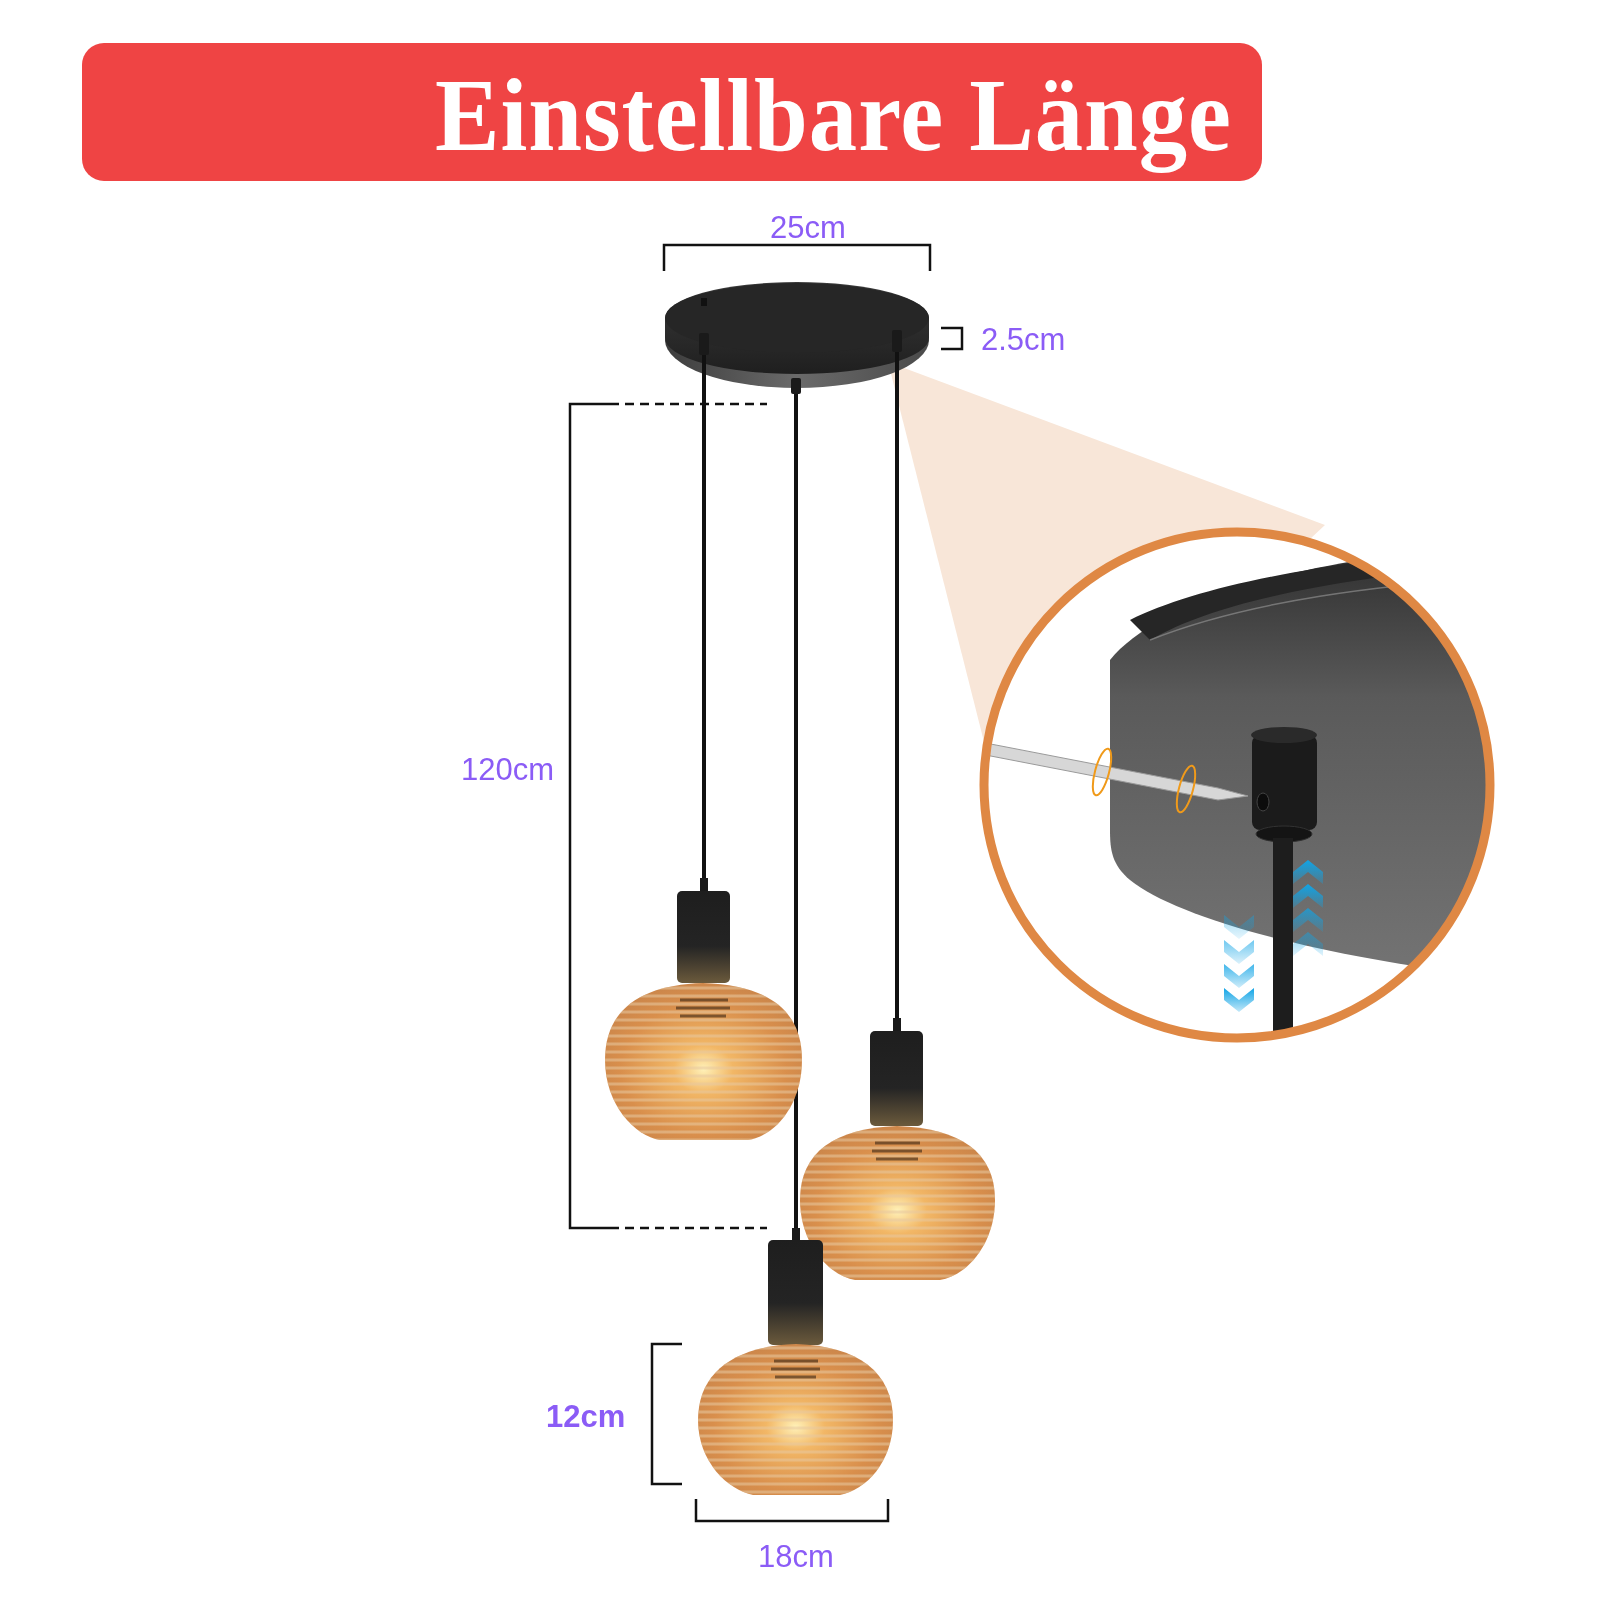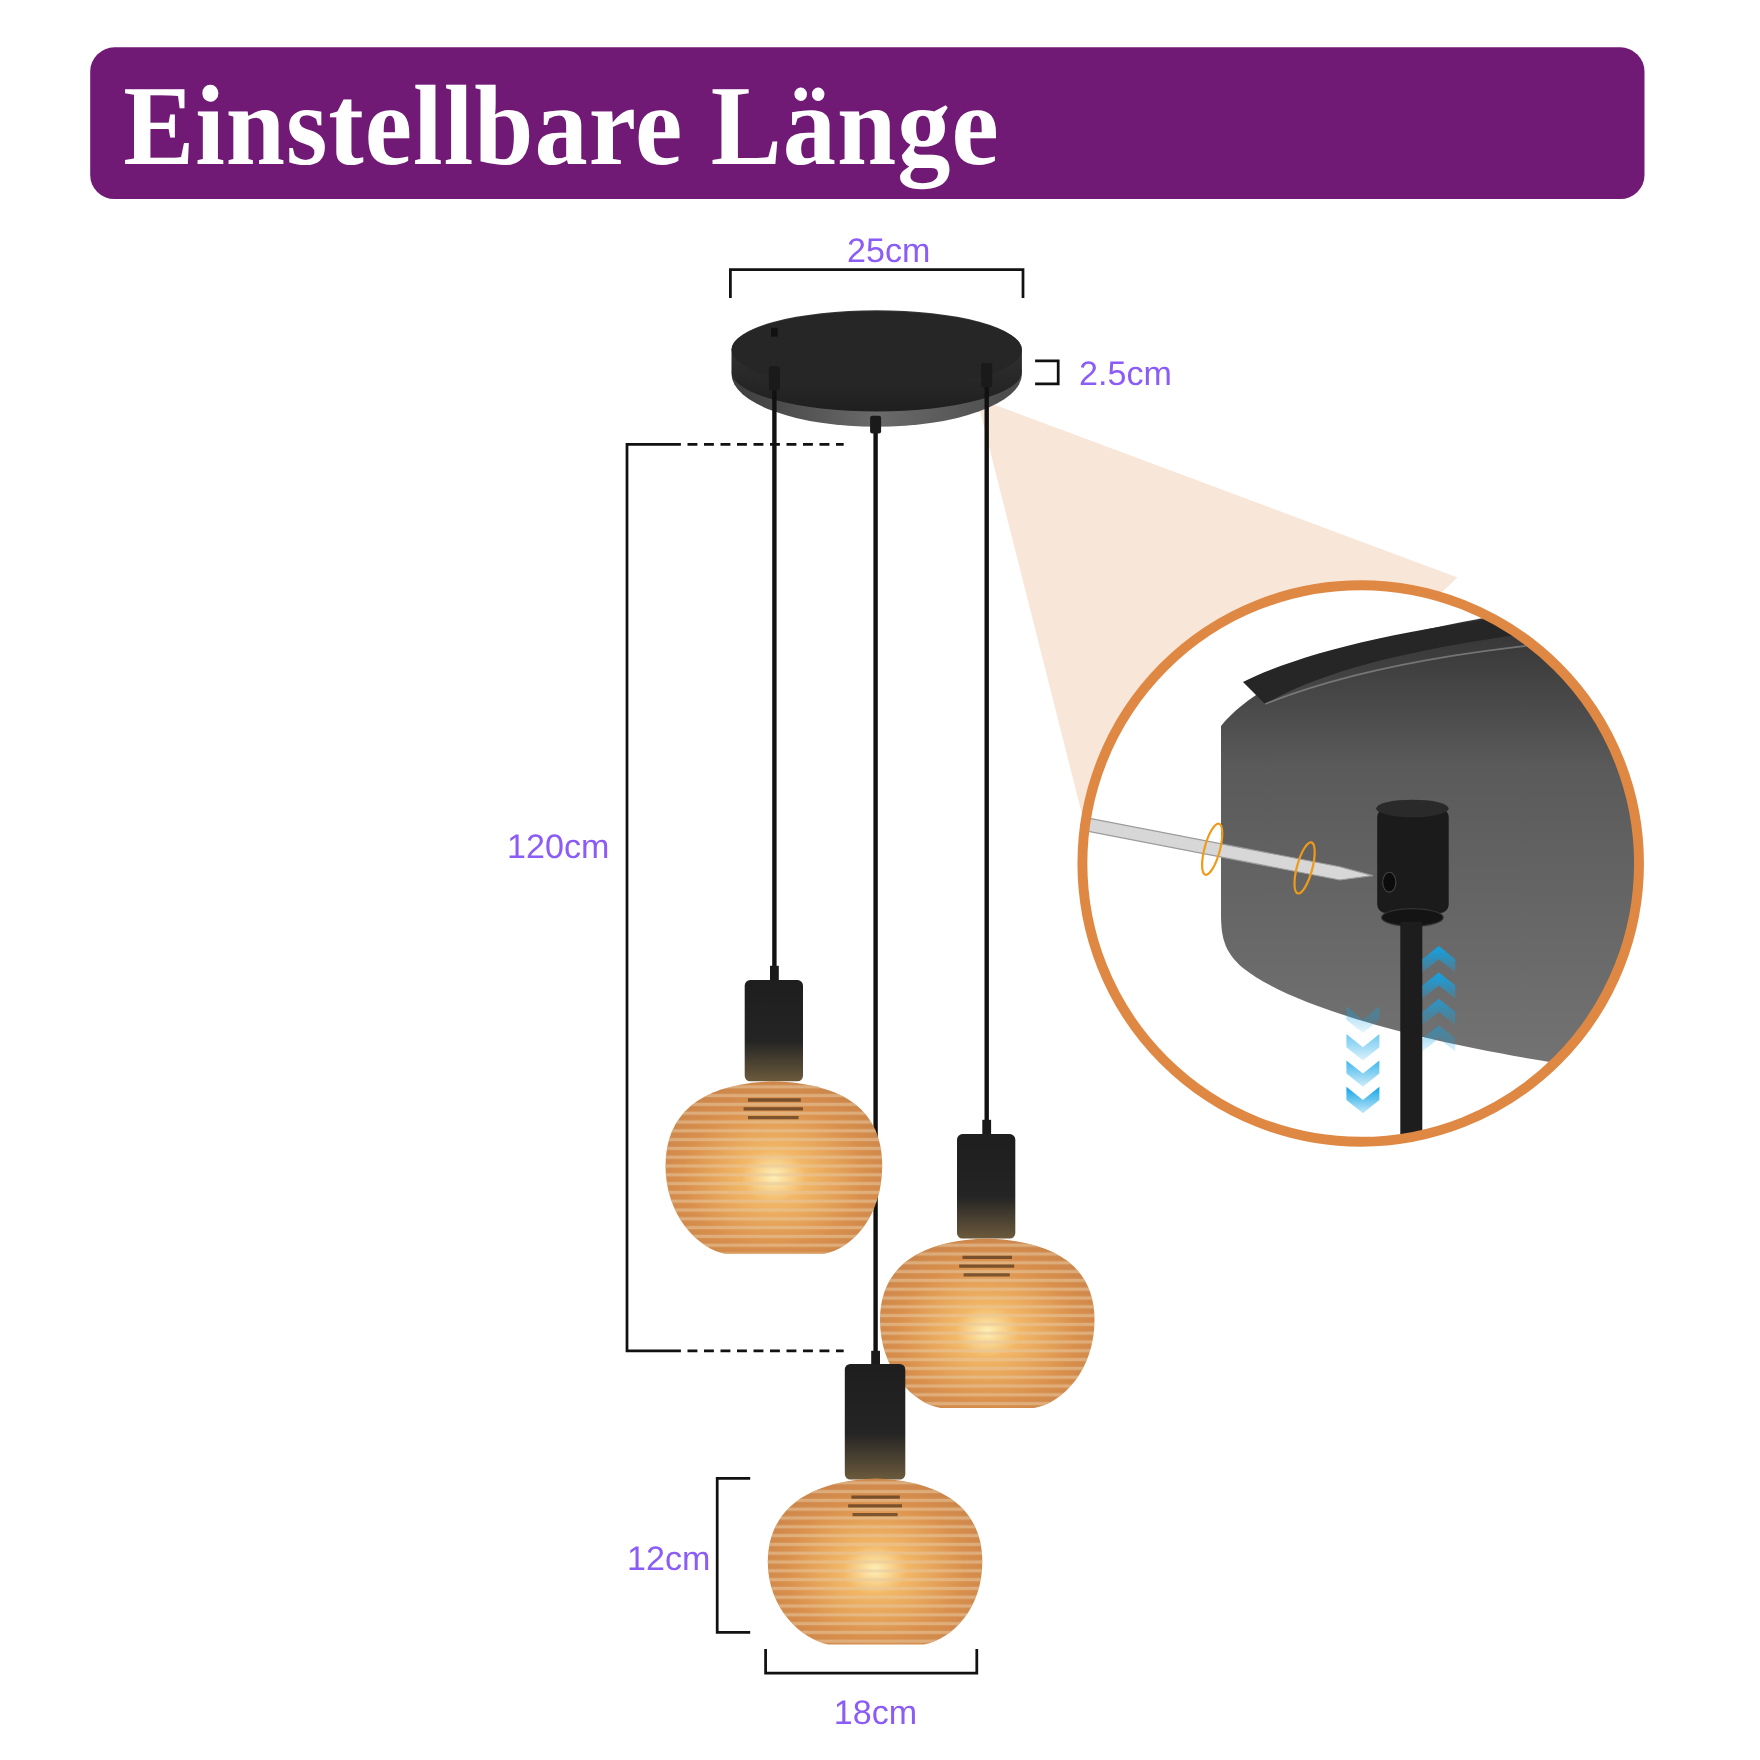--- a/index.html
+++ b/index.html
@@ -1,20 +1,20 @@
 <!DOCTYPE html>
 <html><head>
   <meta charset="utf-8">
   <style>
     html, body { margin: 0; padding: 0; background: #ffffff; }
     body { width: 1600px; height: 1600px; position: relative; overflow: hidden; font-family: "Liberation Sans", sans-serif; }
     .banner {
-      position: absolute; left: 82px; top: 43px; width: 1413px; height: 138px;
-      background: #701a75; border-radius: 22px;
-      display: flex; align-items: center; justify-content: flex-start;
+      position: absolute; left: 82px; top: 43px; width: 1180px; height: 138px;
+      background: #ef4444; border-radius: 22px;
+      display: flex; align-items: center; justify-content: flex-end;
     }
     .banner-title {
       font-family: "Liberation Serif", serif; font-weight: bold;
       color: #ffffff; font-size: 104px; letter-spacing: 1px; line-height: 1;
       transform: scaleX(0.93); margin-top: 6px;
     }
     .dim-label { position: absolute; font-family: "Liberation Sans", sans-serif; font-size: 31px; color: #8b5cf6; line-height: 1; white-space: nowrap; }
     svg.scene { position: absolute; left: 0; top: 0; }
   </style>
 </head>
@@ -171,14 +171,14 @@
         <polygon points="1239,988 1254,1000 1254,1012 1239,1000 1224,1012 1224,1000" transform="rotate(180 1239 1000)"></polygon>
       </g>
     </g>
     <circle cx="1237" cy="785" r="253" fill="none" stroke="#df8844" stroke-width="9"></circle>
   </g>
 </svg>
 
 <span class="dim-label" style="left:770px; top:212px;">25cm</span>
 <span class="dim-label" style="left:981px; top:324px;">2.5cm</span>
 <span class="dim-label" style="left:441px; top:754px;margin-left:20px;">120cm</span>
-<span class="dim-label" style="left:570px; top:1401px;">12cm</span>
+<span class="dim-label" style="left:546px; top:1401px;font-weight:bold;">12cm</span>
 <span class="dim-label" style="left:758px; top:1541px;">18cm</span>
 
 </body></html>

